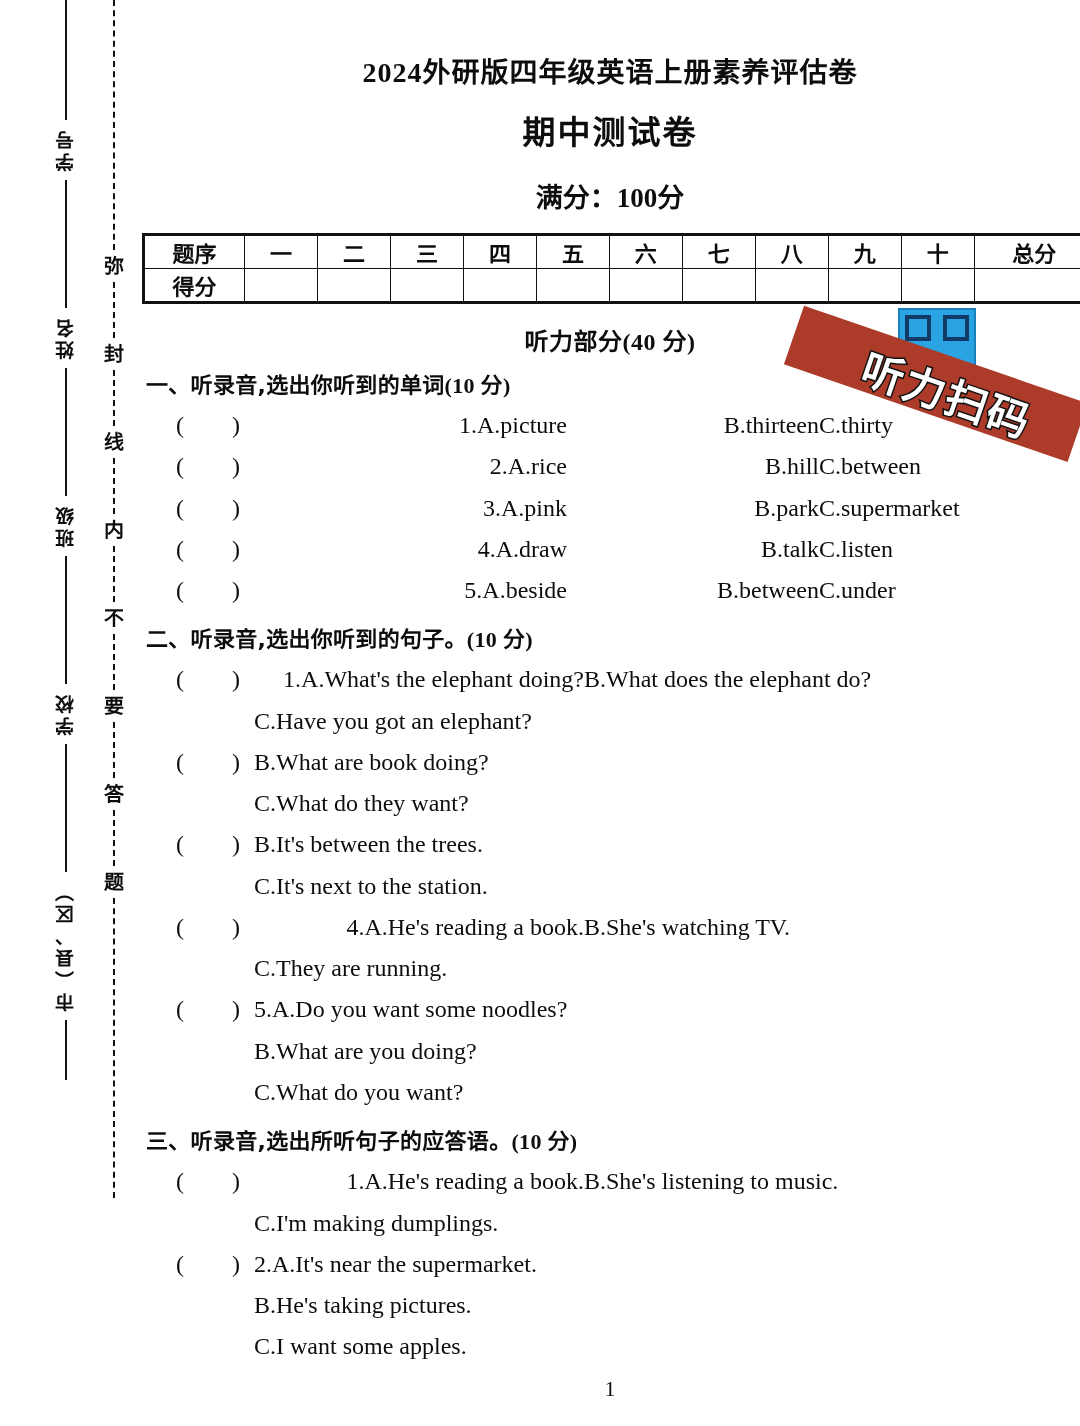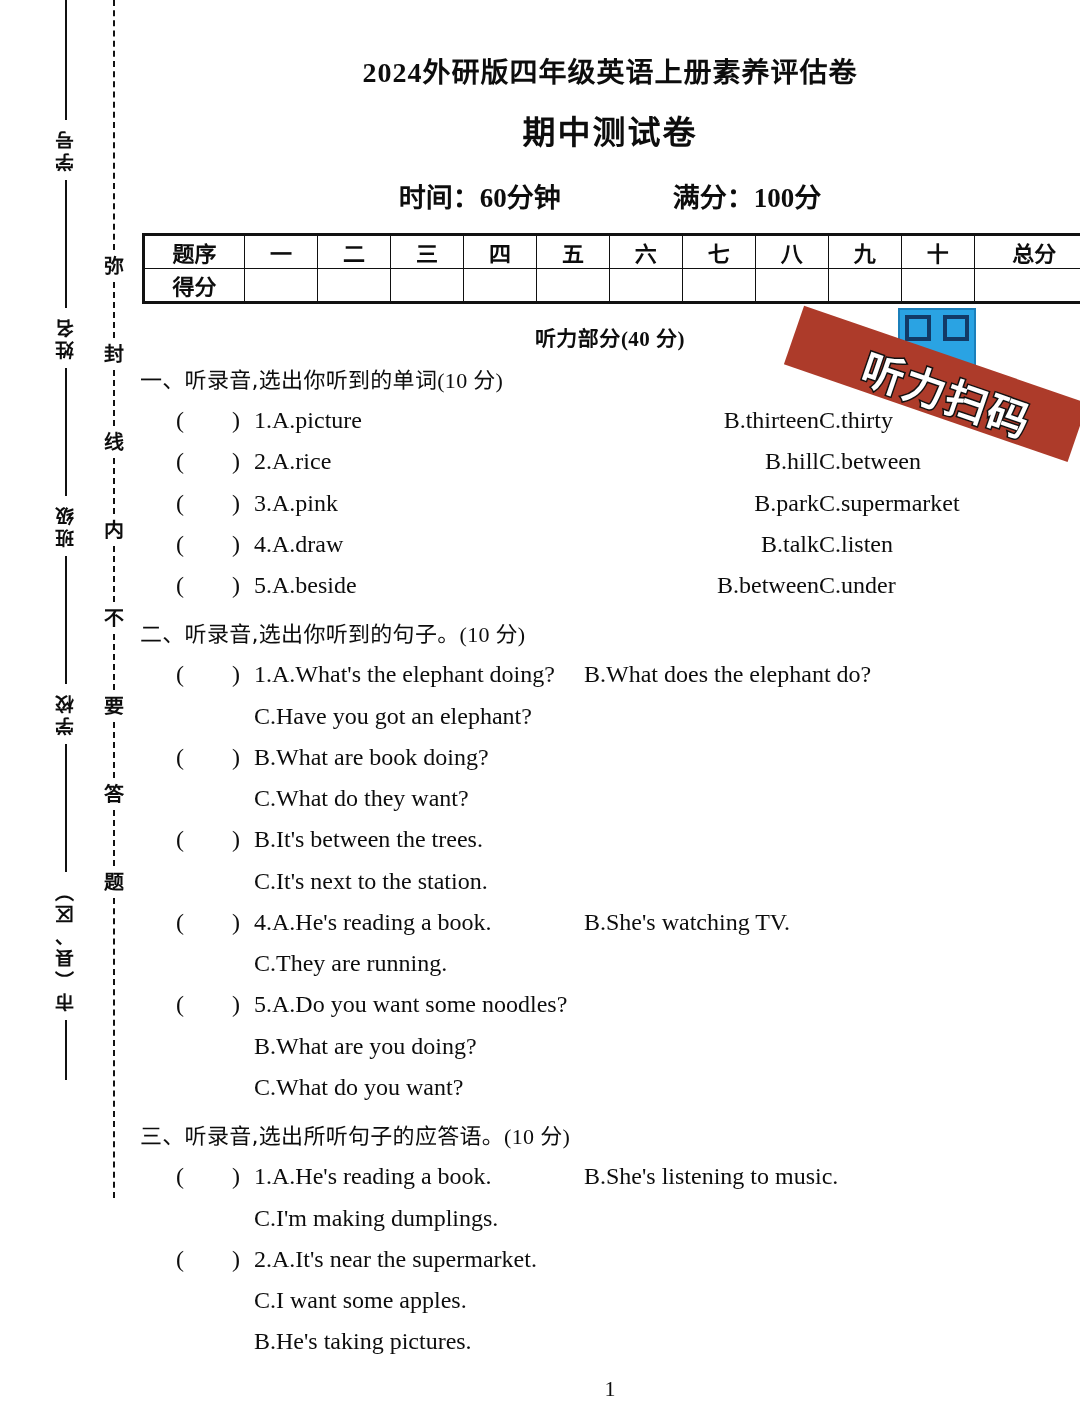--- a/index.html
+++ b/index.html
@@ -122,33 +122,33 @@
   }
   td.col-label { width: 88px; }
   td.col-num   { width: 64px; }
   td.col-total { width: 106px; }
 
   
   .part-header {
     text-align: center;
     font-family: "DejaVu Sans", "Liberation Sans", sans-serif;
     font-weight: bold;
-    font-size: 21px;
+    font-size: 24px;
     margin: 18px 0 10px 0;
     letter-spacing: 0.5px;
   }
   .part-header .pts {
     font-family: "Liberation Serif", "DejaVu Serif", serif;
   }
 
   .section-title {
     font-family: "DejaVu Sans", "Liberation Sans", sans-serif;
-    font-weight: normal;
+    font-weight: bold;
     font-size: 22px;
-    margin: 10px 0 6px 0;
+    margin: 10px 0 6px 6px;
     letter-spacing: 0.3px;
   }
   .section-title .pts {
     font-family: "Liberation Serif", "DejaVu Serif", serif;
   }
 
   
   .q-row {
     display: flex;
     align-items: baseline;
@@ -158,21 +158,21 @@
   }
   .q-bracket {
     width: 78px;
     flex: 0 0 78px;
     white-space: pre;
   }
   .q-indent {
     width: 78px;
     flex: 0 0 78px;
   }
-  .q-opt-a { flex: 0 0 330px; }
+  .q-opt-a { flex: 0 0 330px; text-align: right; }
   .q-opt-b { flex: 0 0 252px; text-align: right; }
   .q-opt-c { flex: 0 0 auto; }
   .q-opt-wide { flex: 0 0 auto; }
 
   .words-row .q-opt-a { flex: 0 0 calc(330px - 17px); }
   .words-row .q-opt-b { flex: 0 0 252px; }
 
   
   .scan-wrap {
     position: absolute;
@@ -290,21 +290,20 @@
     <div class="seal-dash" style="height:300px"></div>
   </div>
 </div>
 
 <div class="sheet">
 
   <h1 class="paper-title">2024外研版四年级英语上册素养评估卷</h1>
   <h2 class="paper-subtitle">期中测试卷</h2>
 
   <div class="exam-meta">
-    <span>时间：60分钟</span>
     <span>满分：100分</span>
   </div>
 
   <div class="score-table-wrap">
     <table class="score-table">
       <tbody>
         <tr>
           <td class="col-label">题序</td>
           <td class="col-num">一</td>
           <td class="col-num">二</td>
@@ -447,25 +446,25 @@
       <span class="q-indent"></span>
       <span class="q-opt-wide">C.I'm making dumplings.</span>
     </div>
 
     <div class="q-row">
       <span class="q-bracket"><span>(        )</span></span>
       <span class="q-opt-wide"><span>2.</span><span>A.It's near the supermarket.</span></span>
     </div>
     <div class="q-row">
       <span class="q-indent"></span>
+      <span class="q-opt-wide">B.He's taking pictures.</span>
+    </div>
+    <div class="q-row">
+      <span class="q-indent"></span>
       <span class="q-opt-wide">C.I want some apples.</span>
-    </div>
-    <div class="q-row">
-      <span class="q-indent"></span>
-      <span class="q-opt-wide">B.He's taking pictures.</span>
     </div>
   </div>
 
   <div class="scan-wrap">
     <div class="qr-box">
         <span class="qr-tl"></span>
       </div>
     <div class="qr-caption">扫码听力</div>
     <div class="red-banner"></div>
     <div class="banner-text">听力扫码</div>

